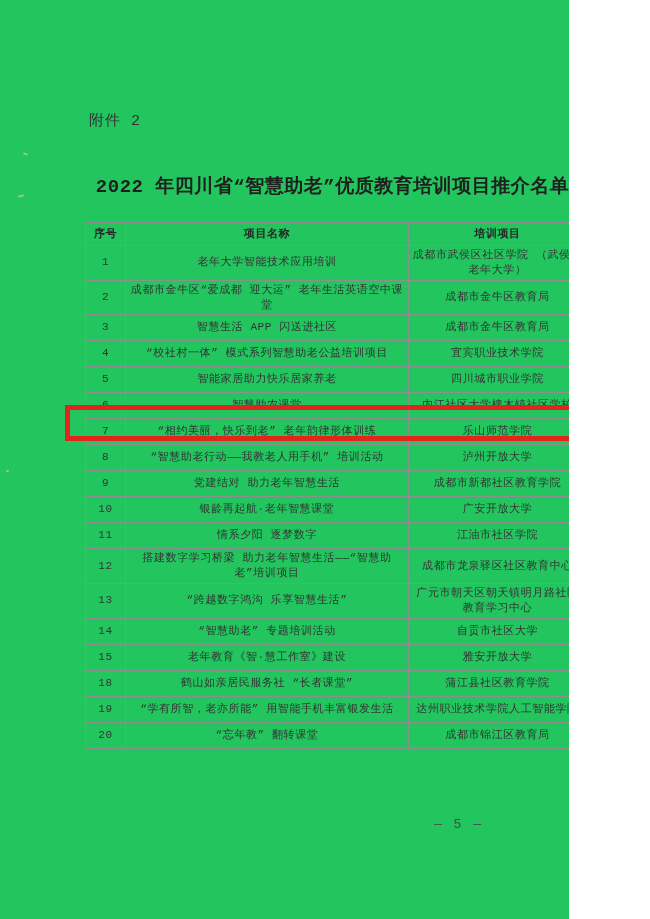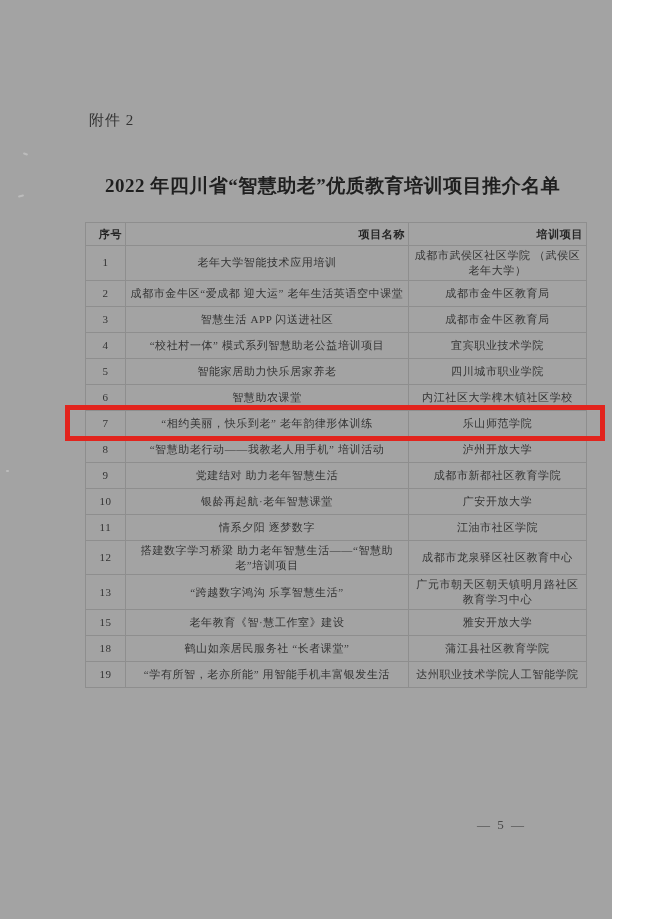--- a/index.html
+++ b/index.html
@@ -2,24 +2,24 @@
 <html><head>
 <meta charset="utf-8">
 <style>
   html, body {
     margin: 0;
     padding: 0;
     background: #ffffff;
   }
   .page {
     position: relative;
-    width: 612px;
+    width: 569px;
     height: 919px;
-    background: #a3a3a3;
-    font-family: Liberation Serif, serif;
+    background: #22c55e;
+    font-family: Liberation Mono, monospace;
     color: #2e2e2e;
     overflow: hidden;
   }
   .attachment-label {
     position: absolute;
     left: 89px;
     top: 111px;
     font-size: 15px;
     letter-spacing: 1px;
     color: #333333;
@@ -55,21 +55,20 @@
     font-size: 11px;
     line-height: 1.35;
     padding: 2px 3px;
     letter-spacing: 0.6px;
     color: #343434;
   }
   table.projects th {
     font-weight: bold;
     height: 18px;
     color: #262626;
-    text-align: right;
   }
   table.projects td {
     height: 21px;
   }
   .col-no   { width: 40px; }
   .col-proj { width: 283px; }
   .col-unit { width: 178px; }
   .highlight-box {
     position: absolute;
     box-sizing: border-box;
@@ -184,33 +183,43 @@
           <td>12</td>
           <td>搭建数字学习桥梁 助力老年智慧生活——“智慧助老”培训项目</td>
           <td>成都市龙泉驿区社区教育中心</td>
         </tr>
         <tr>
           <td>13</td>
           <td>“跨越数字鸿沟 乐享智慧生活”</td>
           <td>广元市朝天区朝天镇明月路社区教育学习中心</td>
         </tr>
         <tr>
+          <td>14</td>
+          <td>“智慧助老” 专题培训活动</td>
+          <td>自贡市社区大学</td>
+        </tr>
+        <tr>
           <td>15</td>
           <td>老年教育《智·慧工作室》建设</td>
           <td>雅安开放大学</td>
         </tr>
         <tr>
           <td>18</td>
           <td>鹤山如亲居民服务社 “长者课堂”</td>
           <td>蒲江县社区教育学院</td>
         </tr>
         <tr>
           <td>19</td>
           <td>“学有所智，老亦所能” 用智能手机丰富银发生活</td>
           <td>达州职业技术学院人工智能学院</td>
+        </tr>
+        <tr>
+          <td>20</td>
+          <td>“忘年教” 翻转课堂</td>
+          <td>成都市锦江区教育局</td>
         </tr>
       </tbody>
     </table>
     <div class="highlight-box" style="top: 183.188px; height: 36px; border-color: rgb(226, 36, 29);"></div>
   </div>
 
   <div class="page-number">— 5 —</div>
 
 </div>
 

